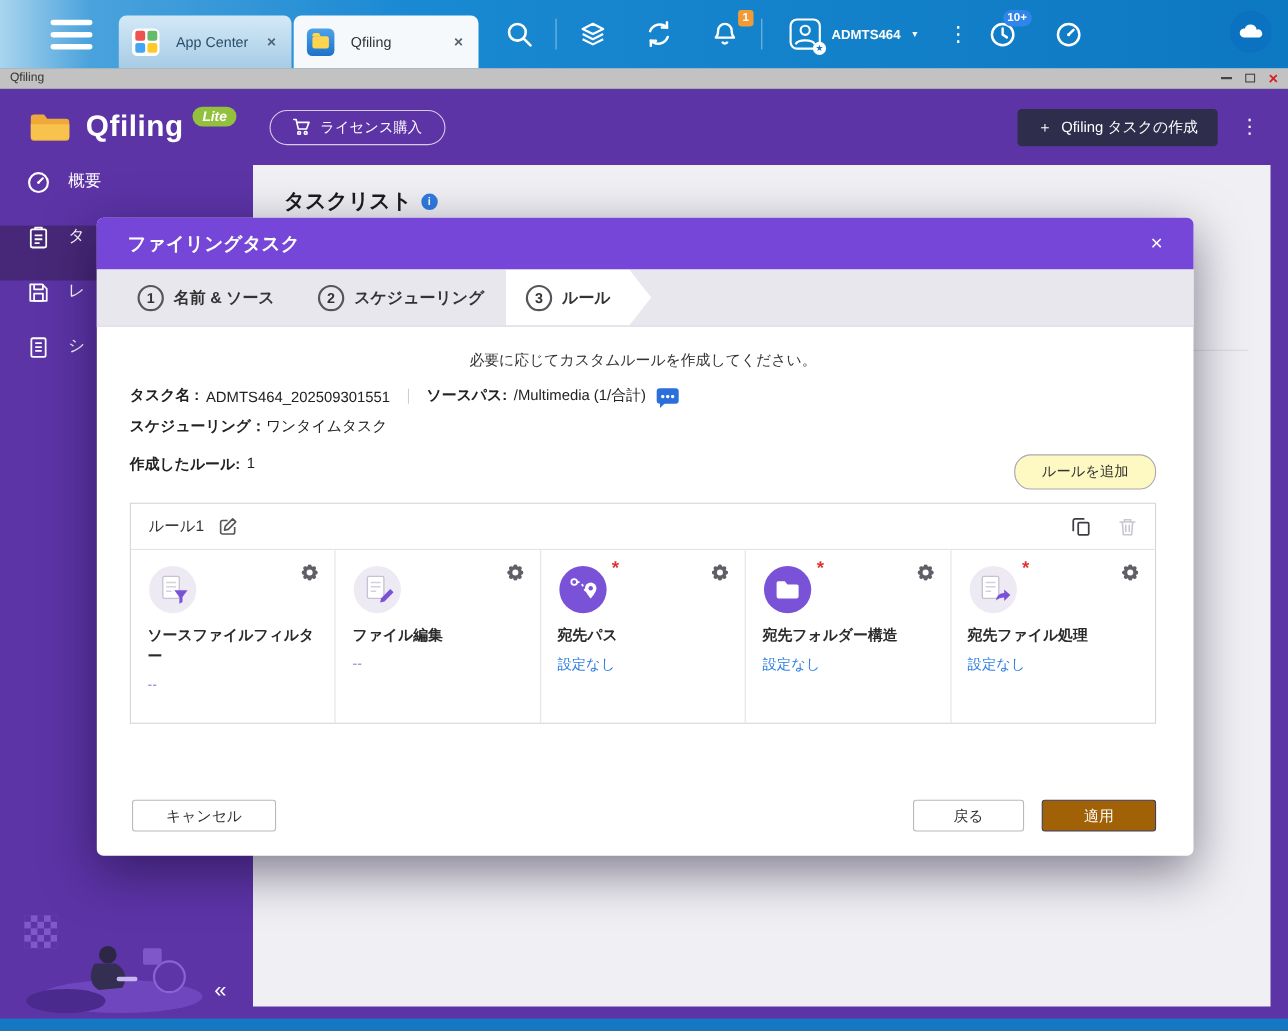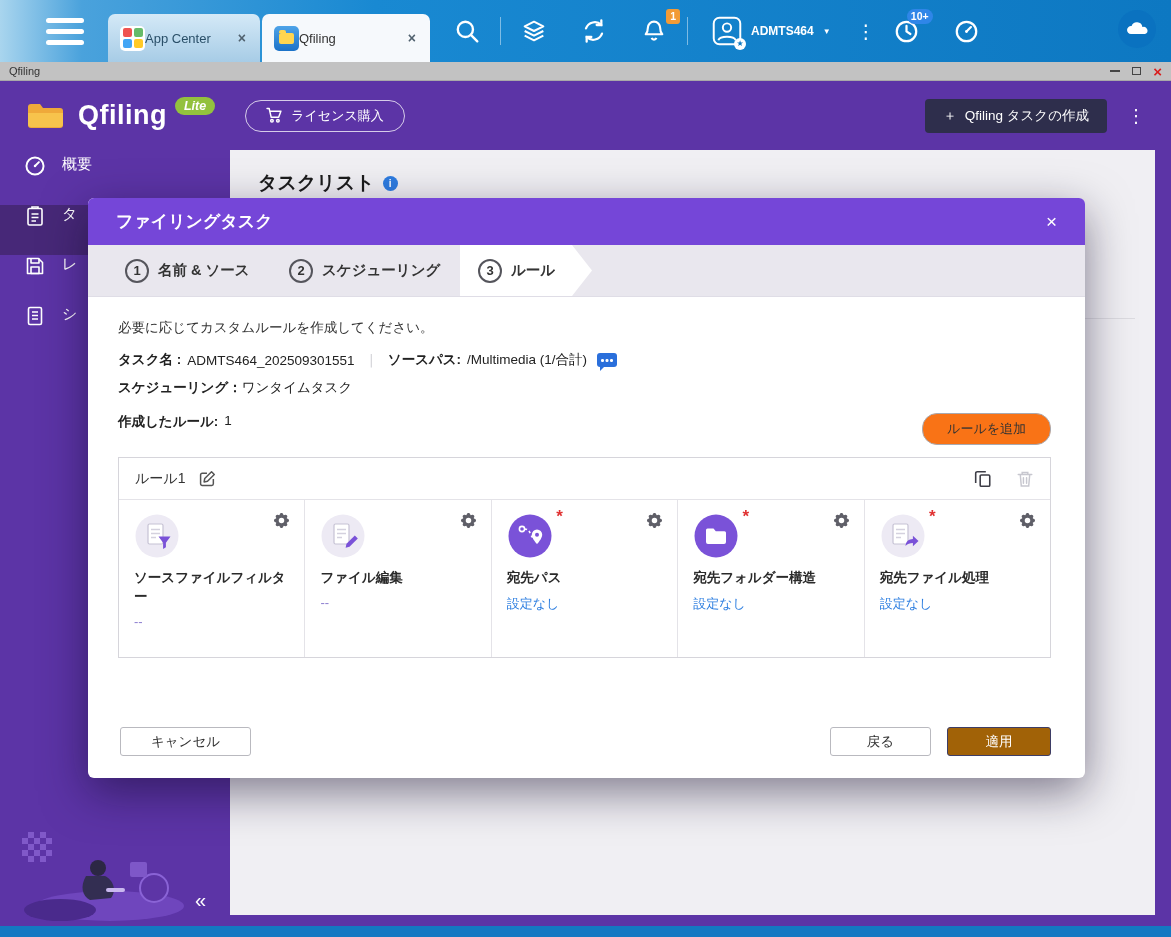--- a/index.html
+++ b/index.html
@@ -6,21 +6,21 @@
   body { font-family:"Liberation Sans","DejaVu Sans",sans-serif; background:#222; }
   .screen { position:relative; width:1171px; height:937px; overflow:hidden; background:#1478c2; }
 
   
   .taskbar { position:absolute; top:0; left:0; width:100%; height:62px;
     background:linear-gradient(90deg,#a9d5ee 0%,#4aa2dc 7%,#1989d2 32%,#0d78c2 100%);
     display:flex; align-items:center; color:#fff; }
   .hamburger { margin-left:46px; width:38px; display:flex; flex-direction:column; gap:6px; cursor:pointer; }
   .hamburger span { height:5px; border-radius:3px; background:#fff; }
   .tabs { display:flex; align-self:flex-end; margin-left:24px; gap:2px; }
-  .tab { height:48px; min-width:152px; display:flex; align-items:center; gap:0; padding:0 12px;
+  .tab { height:48px; min-width:152px; display:flex; align-items:center; gap:15px; padding:0 12px;
     border-radius:7px 7px 0 0; font-size:13px; color:#2a4f68; }
   .tab.inactive { background:linear-gradient(#d4e9f7,#a7cce6); }
   .tab.active { background:#f6f9fc; color:#333; min-width:168px; }
   .tab .x { margin-left:auto; font-size:14px; font-weight:bold; color:#51626f; padding:0 2px; }
   .appcenter-ic { width:25px; height:25px; background:#fff; border-radius:5px; display:grid;
     grid-template-columns:9px 9px; grid-template-rows:9px 9px; gap:2px; justify-content:center; align-content:center; }
   .appcenter-ic i { border-radius:2px; }
   .appcenter-ic i:nth-child(1){background:#ef5350}.appcenter-ic i:nth-child(2){background:#66bb6a}
   .appcenter-ic i:nth-child(3){background:#42a5f5}.appcenter-ic i:nth-child(4){background:#ffca28}
   .qfiling-ic { width:25px; height:25px; border-radius:5px; background:linear-gradient(#4da3e8,#1b72c8);
@@ -87,33 +87,33 @@
   .msteps { position:relative; height:52px; background:#e9e7ee; border-bottom:1px solid #dfdde6; }
   .step { position:absolute; top:0; bottom:0; display:flex; align-items:center; gap:9px; }
   .step1 { left:37px; } .step2 { left:201px; }
   .step-arrow { position:absolute; left:372px; top:0; bottom:0; width:132px; background:#fff;
     clip-path:polygon(0 0,112px 0,100% 50%,112px 100%,0 100%);
     display:flex; align-items:center; gap:9px; padding-left:18px; }
   .stepnum { width:24px; height:24px; border:2px solid #55555c; border-radius:50%; display:flex; align-items:center;
     justify-content:center; font-size:13px; font-weight:600; color:#333; }
   .steplabel { font-size:14.5px; font-weight:bold; color:#333; }
   .mbody { padding:22px 34px 0 30px; }
-  .instruction { font-size:13.5px; color:#333; margin-bottom:14px; }
+  .instruction { font-size:13.5px; color:#333; margin-bottom:14px;text-align:center; }
   .inforow { display:flex; align-items:center; font-size:13.5px; color:#222; margin-bottom:10px; }
   .blabel { font-weight:bold; }
   .val { margin-left:6px; }
   .sep { color:#c6c5cc; padding:0 10px; }
   .chatic { width:20px; height:14px; background:#2a6fdb; border-radius:3px; margin-left:10px; position:relative; cursor:pointer; }
   .chatic::before { content:""; position:absolute; left:4px; top:6px; width:2.5px; height:2.5px; border-radius:50%;
     background:#fff; box-shadow:4.5px 0 0 #fff, 9px 0 0 #fff; }
   .chatic::after { content:""; position:absolute; left:3px; bottom:-4px; border:4px solid transparent;
     border-top-color:#2a6fdb; border-left-color:#2a6fdb; }
   .schedrow { font-size:13.5px; color:#222; margin-bottom:16px; }
   .rulesrow { display:flex; align-items:flex-start; font-size:13.5px; color:#222; margin-bottom:12px; }
-  .addrule { margin-left:auto; background:#f97316; border:1px solid #a9a9b0; border-radius:15px; padding:6px 24px;
+  .addrule { margin-left:auto; background:#fef9c3; border:1px solid #a9a9b0; border-radius:15px; padding:6px 24px;
     font-size:13px; color:#333; cursor:pointer; }
   .rulebox { border:1px solid #d6d5db; }
   .rhead { height:42px; display:flex; align-items:center; padding:0 16px; border-bottom:1px solid #e4e3e8; }
   .rname { font-size:14px; color:#333; }
   .ric { cursor:pointer; display:flex; }
   .ric.edit { color:#555; margin-left:14px; }
   .ric.copy { color:#3d3d46; margin-left:auto; }
   .ric.trash { color:#c7c7cf; margin-left:24px; }
   .rcells { display:flex; height:157px; }
   .cell { flex:1; border-right:1px solid #e4e3e8; padding:13px 15px; }

